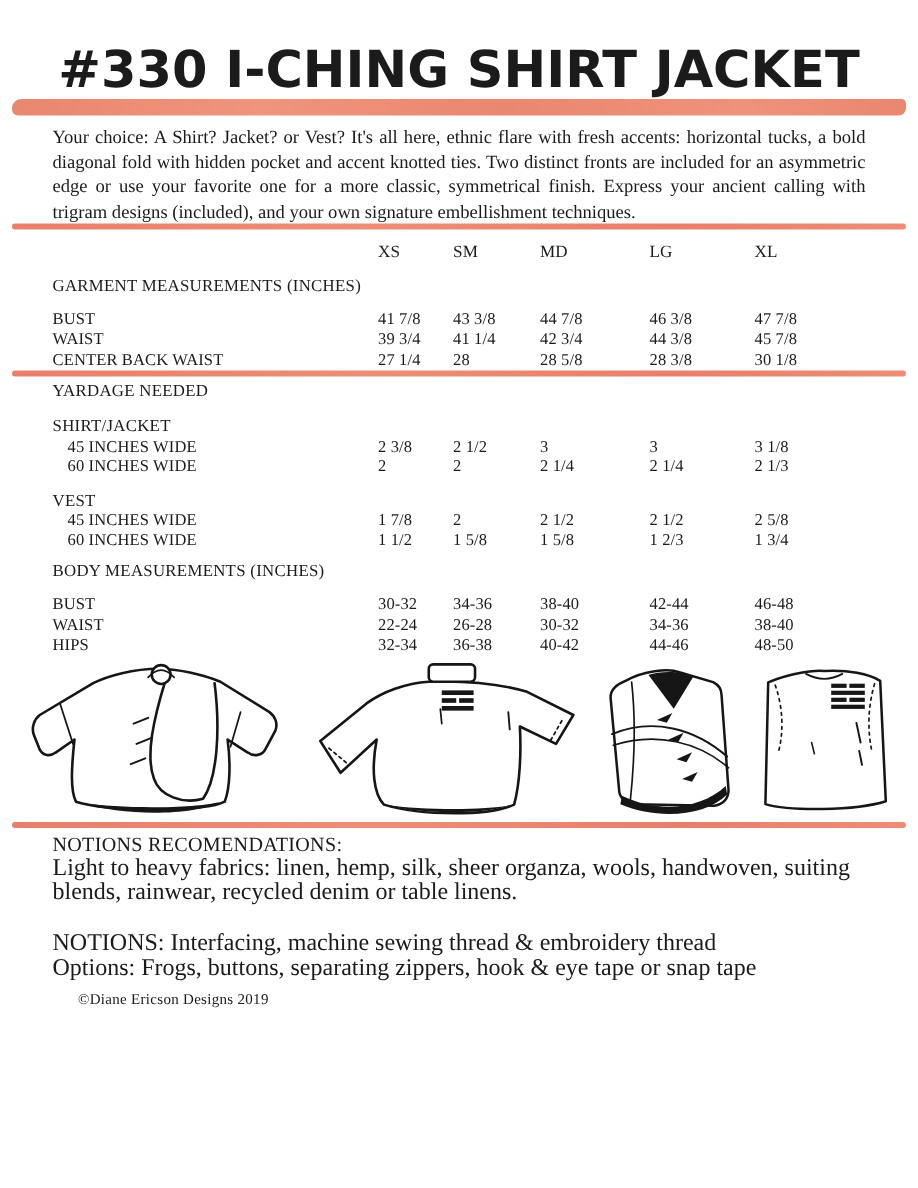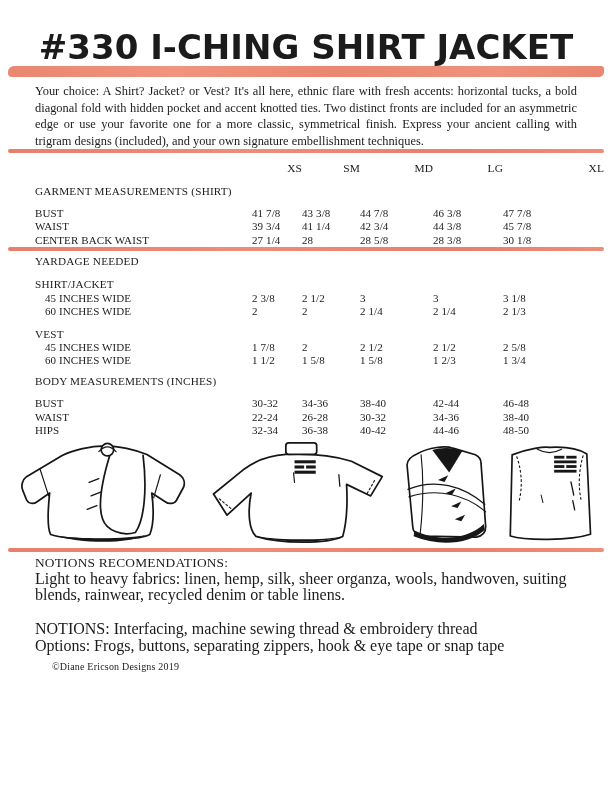--- a/index.html
+++ b/index.html
@@ -45,21 +45,21 @@
   
   .trow{
     display:grid;
     grid-template-columns:217px 50px 58px 73px 70px 1fr;
     align-items:baseline;
     padding:0 8px 0 35px;
     font-size:11px;line-height:13.4px;
     letter-spacing:0.1px;
   }
   .trow .thead{font-size:11.4px;}
-  .sizes-row{margin-top:9px;text-align:right;}
+  .sizes-row{margin-top:9px;}
   .theading{
     margin:0 8px 0 35px;
     font-size:11.2px;line-height:13.4px;letter-spacing:0.2px;
   }
   .mt-garment-head{margin-top:10px;}
   .mt-garment-rows{margin-top:8px;}
   .mt-yardage-head{margin-top:4px;}
   .mt-group{margin-top:10px;}
   .mt-group2{margin-top:9px;}
   .mt-body-head{margin-top:7px;}
@@ -105,21 +105,21 @@
 
   <div class="trow sizes-row">
     <span class="tlabel"></span>
     <span class="tval thead">XS</span>
     <span class="tval thead">SM</span>
     <span class="tval thead">MD</span>
     <span class="tval thead">LG</span>
     <span class="tval thead">XL</span>
   </div>
 
-  <div class="theading mt-garment-head">GARMENT MEASUREMENTS (SHIRT)</div>
+  <div class="theading mt-garment-head">GARMENT MEASUREMENTS (INCHES)</div>
 
   <div class="mt-garment-rows">
     <div class="trow">
       <span class="tlabel">BUST</span>
       <span class="tval">41 7/8</span>
       <span class="tval">43 3/8</span>
       <span class="tval">44 7/8</span>
       <span class="tval">46 3/8</span>
       <span class="tval">47 7/8</span>
     </div>

